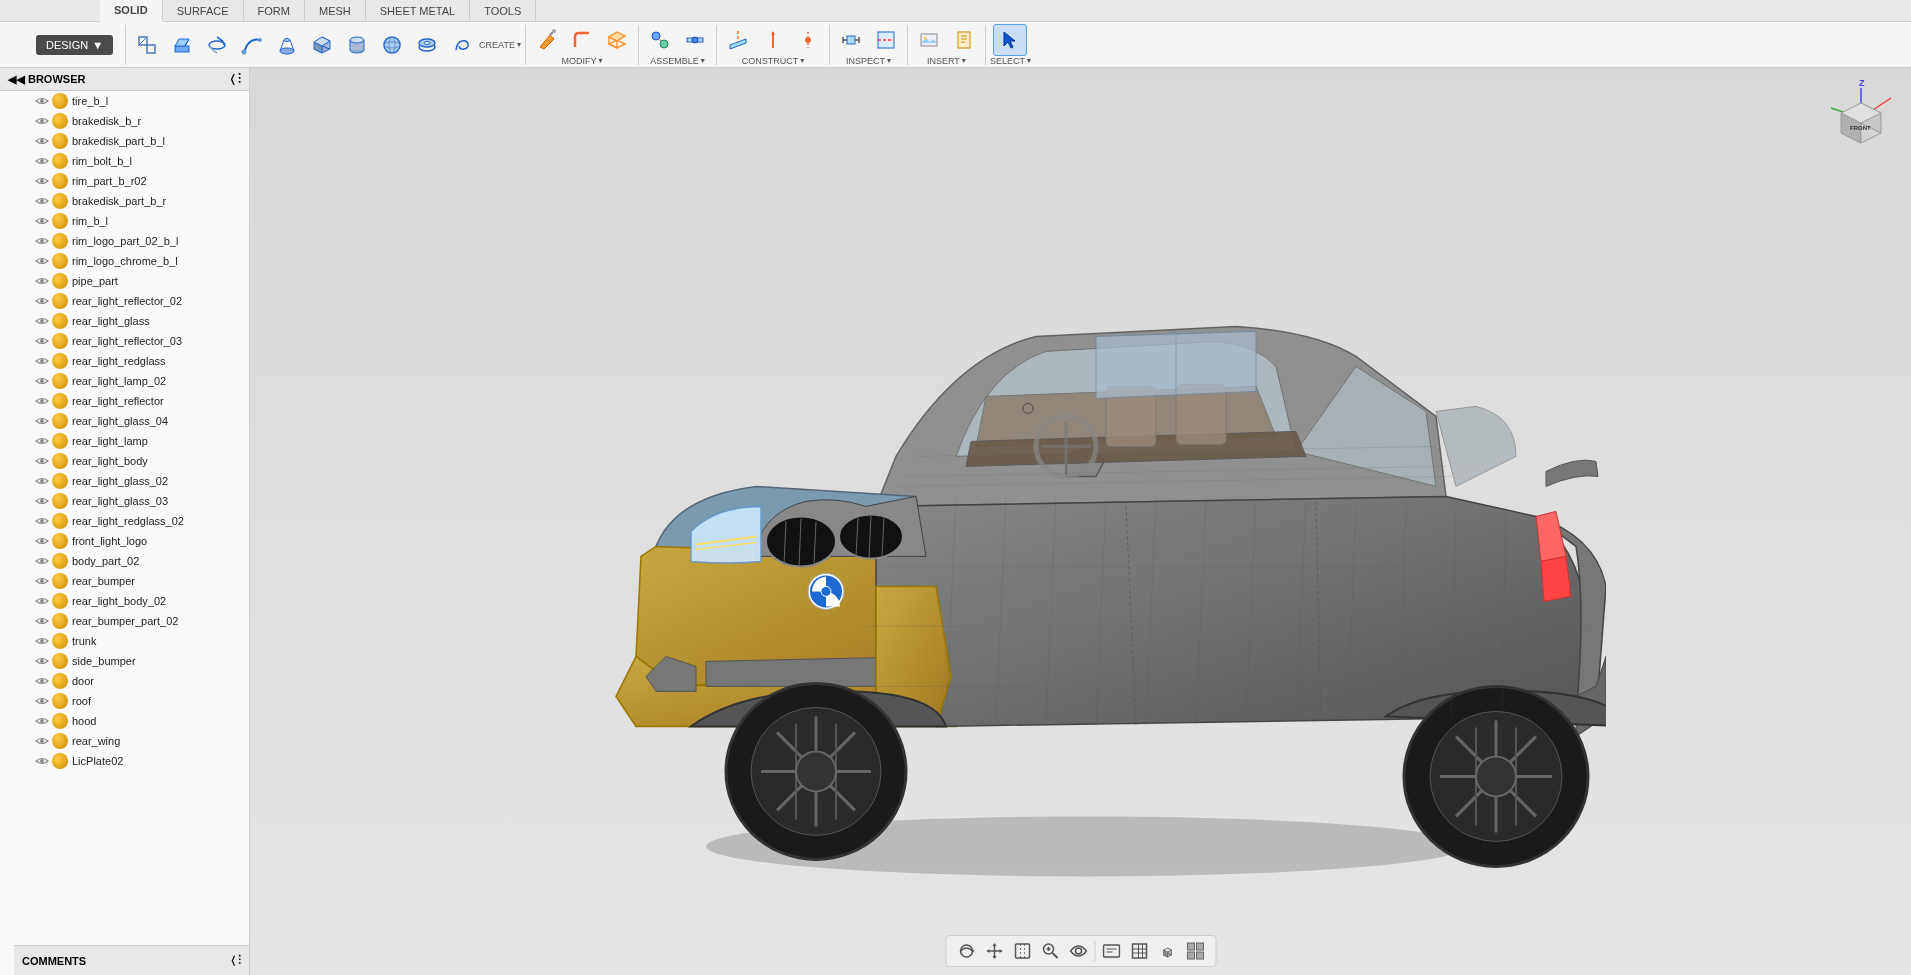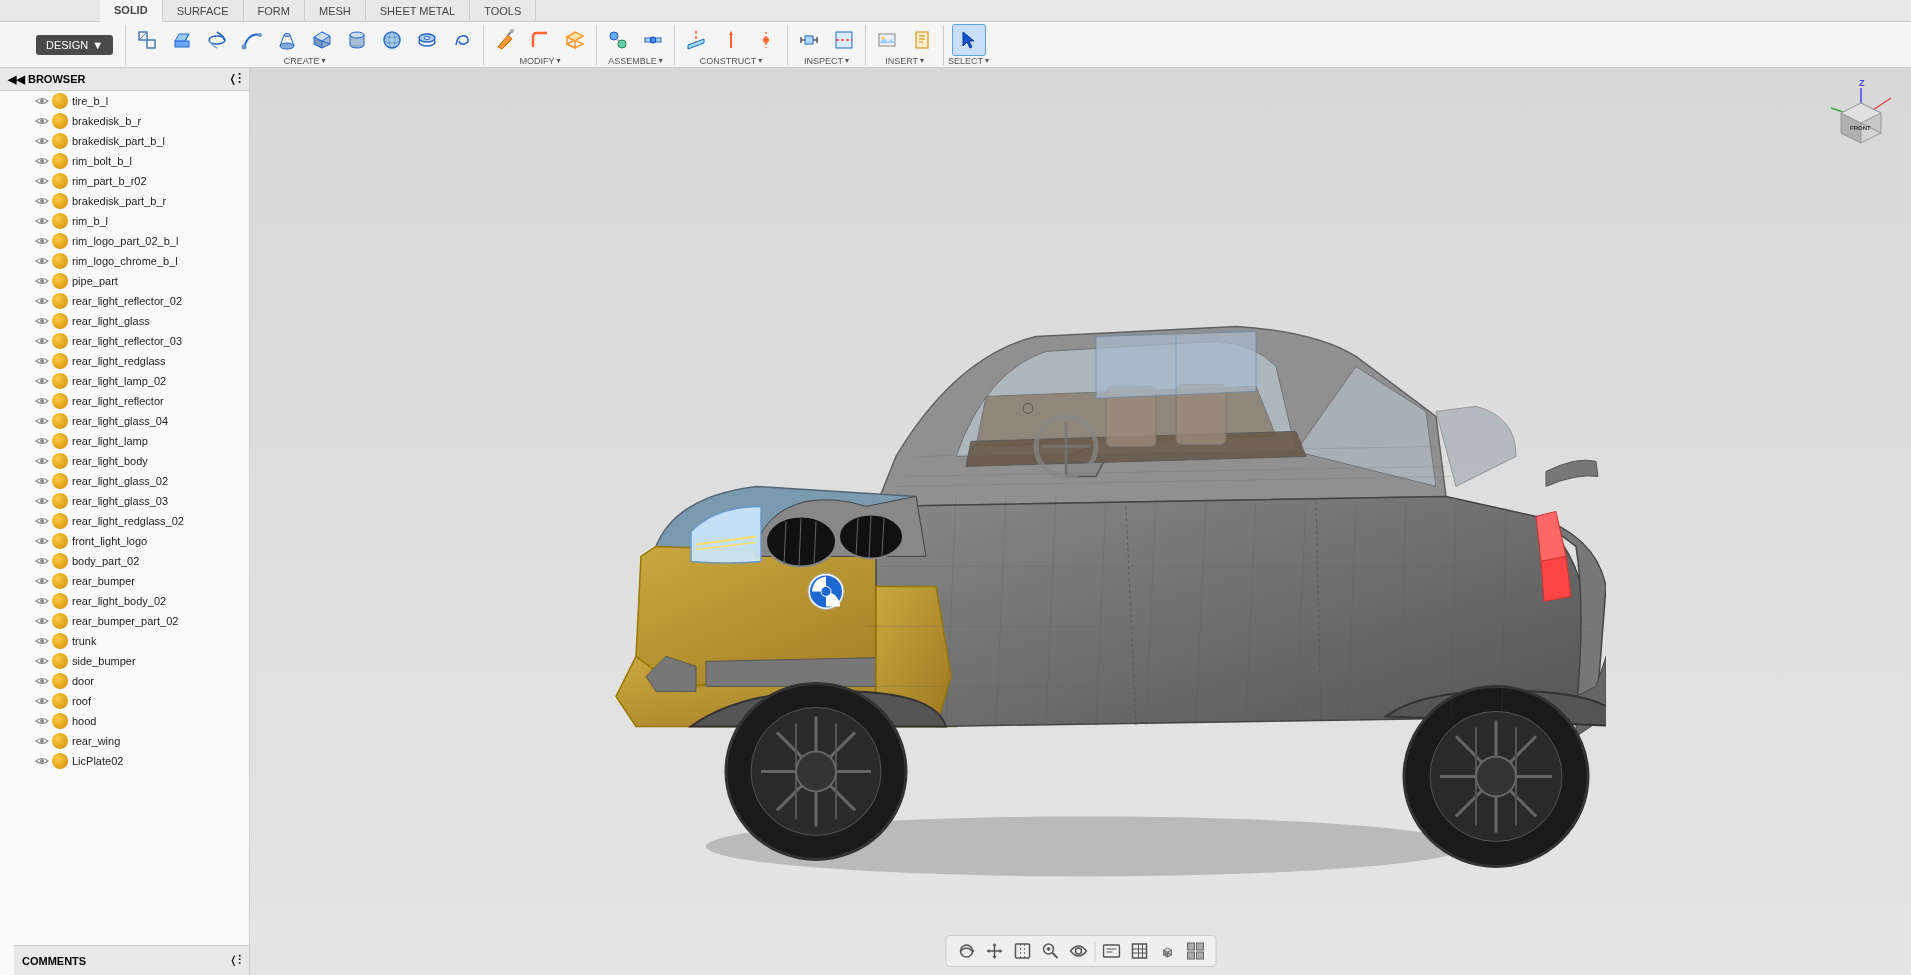--- a/index.html
+++ b/index.html
@@ -263,21 +263,21 @@
 
   <div id="toolbar-buttons">
 
     <div class="design-btn">
       <span>DESIGN</span>
       <span>▼</span>
     </div>
 
     <div class="separator"></div>
 
-    <div style="display:flex;flex-direction:column;align-items:center;">
+    <div style="display:flex;align-items:center;">
       <div class="tool-icons">
 
         <div class="tool-btn" title="New Component">
           <div class="tool-icon-img">
             <svg width="22" height="22" viewBox="0 0 22 22">
                 <rect x="3" y="3" width="8" height="8" fill="none" stroke="#4a7ab5" stroke-width="1.5"></rect>
                 <rect x="11" y="11" width="8" height="8" fill="none" stroke="#4a7ab5" stroke-width="1.5"></rect>
                 <line x1="3" y1="11" x2="11" y2="3" stroke="#4a7ab5" stroke-width="1"></line>
               </svg>
           </div>

